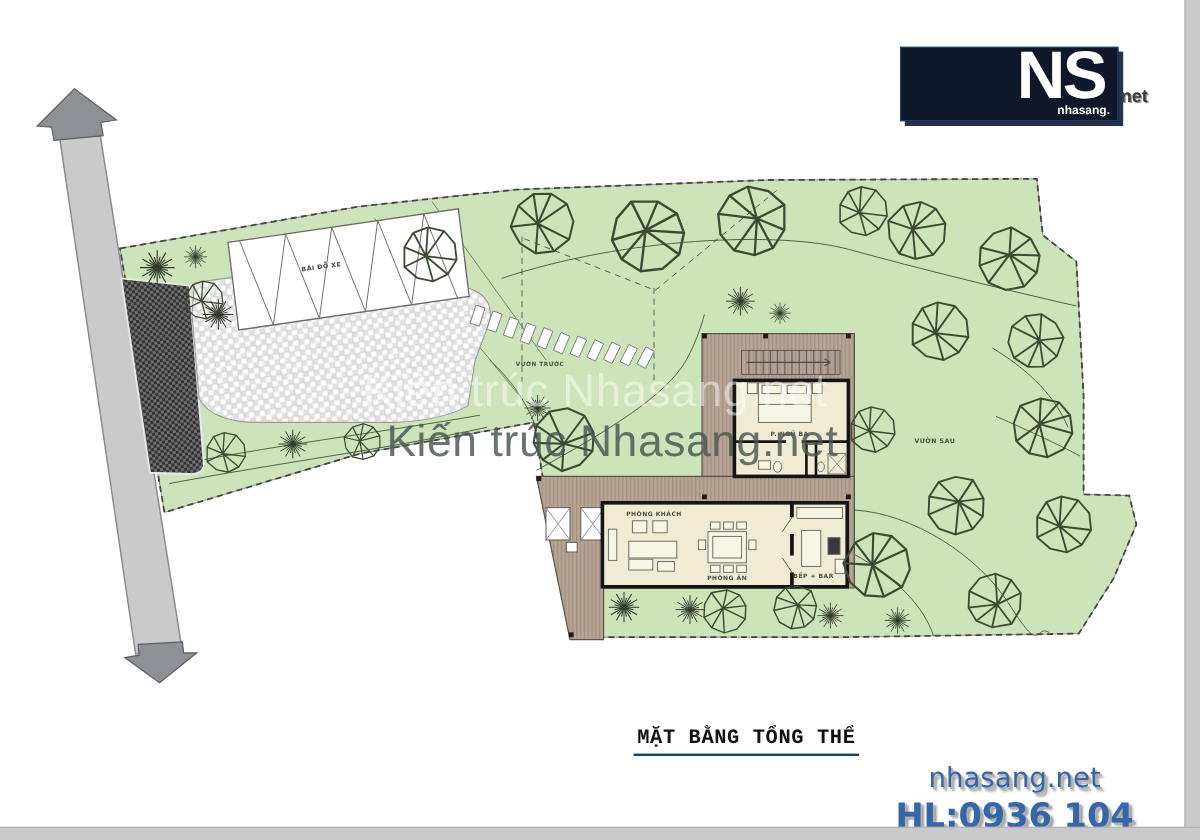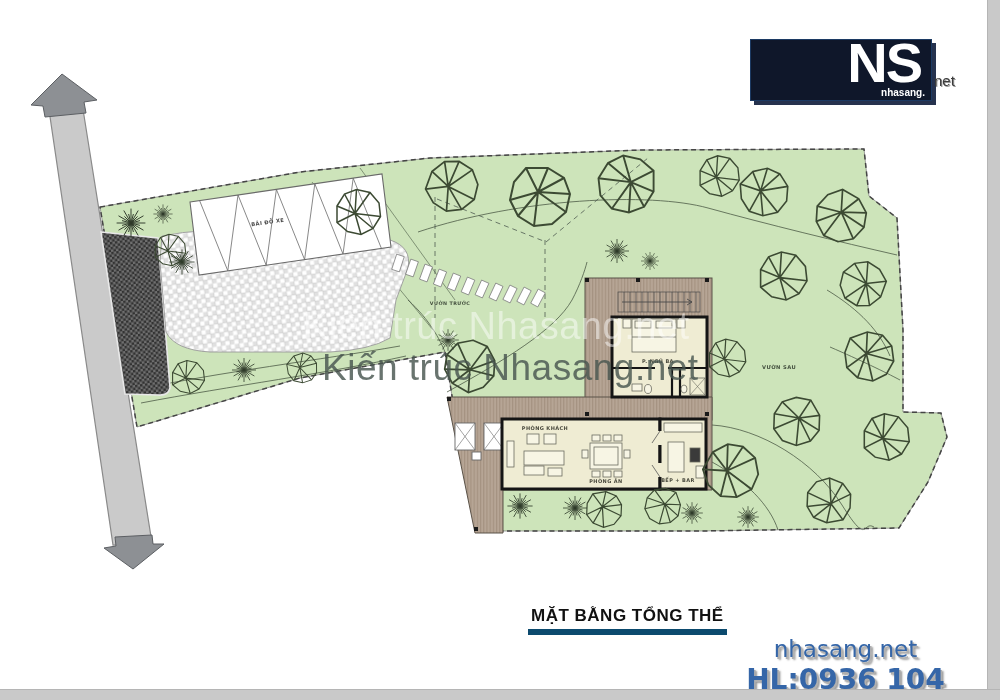--- a/index.html
+++ b/index.html
@@ -7,29 +7,29 @@
         font-family:"Liberation Sans","DejaVu Sans",sans-serif;}
   
   .edge-right{position:absolute;left:987px;top:0;width:13px;height:700px;background:#c9c9c9;border-left:1px solid #b5b5b5;}
   .edge-bottom{position:absolute;left:0;top:689px;width:1000px;height:11px;background:#c9c9c9;border-top:1px solid #b5b5b5;}
   svg{position:absolute;left:0;top:0;}
   
   .logo{position:absolute;left:750px;top:39px;width:180px;height:60px;background:#0f172a;
         border:1px solid #1c3a63;box-shadow:4px 4px 0 #26324e;}
   .logo .ns{position:absolute;right:10px;top:-10px;color:#ffffff;font-size:56px;font-weight:bold;letter-spacing:-2px;}
   .logo .brand{position:absolute;right:6px;bottom:2px;color:#ffffff;font-size:10px;font-weight:bold;}
-  .logo-tld{position:absolute;left:934px;top:72px;color:#3b3b3b;font-size:15px;font-weight:normal;text-shadow:1px 1px 0 #9a9a9a;}
+  .logo-tld{position:absolute;left:934px;top:72px;color:#3b3b3b;font-size:15px;font-weight:bold;text-shadow:1px 1px 0 #9a9a9a;}
   
   .wm{position:absolute;font-weight:normal;white-space:nowrap;pointer-events:none;letter-spacing:0.5px;}
   .wm-light{left:303px;top:305px;font-size:38px;color:rgba(255,255,255,0.48);}
   .wm-dark{left:322px;top:347px;font-size:37px;color:rgba(72,86,79,0.82);}
   
   .title{position:absolute;left:528px;top:606px;font-size:17px;font-weight:bold;color:#111111;
-         letter-spacing:0.5px;border-bottom:6px solid #0c4a6e;padding:0 3px 3px 3px;
-         font-family:Liberation Sans, sans-serif;}
+         letter-spacing:0.5px;border-bottom:2px solid #0c4a6e;padding:0 3px 3px 3px;
+         font-family:Liberation Mono, monospace;}
   
   .contact{position:absolute;left:718px;top:636px;width:255px;text-align:center;color:#3566a8;
            font-family:"DejaVu Sans","Liberation Sans",sans-serif;}
   .contact .site{font-size:23px;font-weight:normal;text-shadow:1.5px 1.5px 0 #b0b0b0,3px 3px 2px #999999;text-align:center;}
   .contact .phone{font-size:28px;font-weight:bold;margin-top:1px;text-shadow:1.5px 1.5px 0 #b0b0b0,3px 3px 2px #999999;}
   text{font-family:"DejaVu Sans","Liberation Sans",sans-serif;}
 </style>
 </head>
 <body>
 

